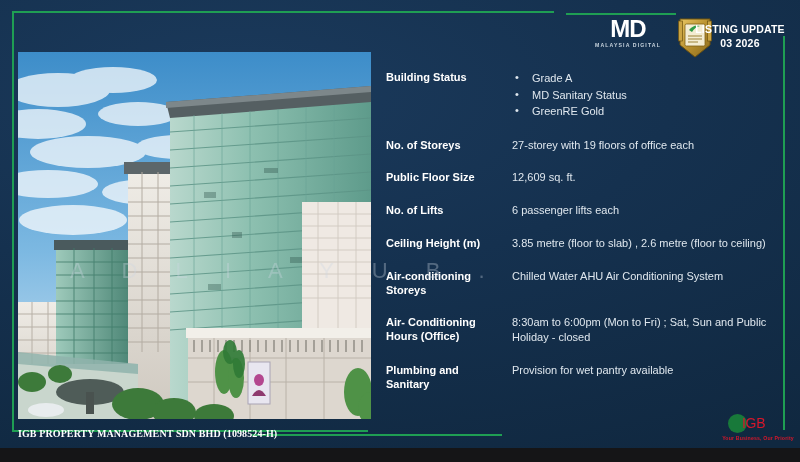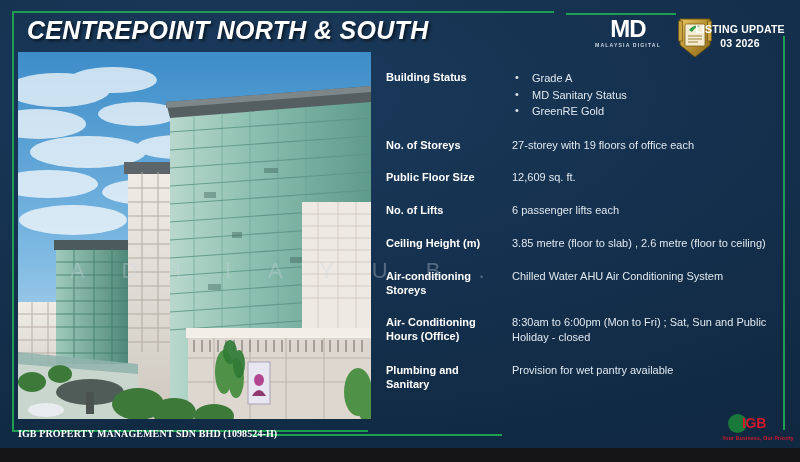--- a/index.html
+++ b/index.html
@@ -107,41 +107,40 @@
   }
   #igb-logo {
     position: absolute; left: 722px; top: 412px; width: 72px; height: 36px;
   }
   #igb-circle {
     position: absolute; left: 6px; top: 2px; width: 19px; height: 19px;
     border-radius: 50%; background: #18793a;
   }
   #igb-text {
     position: absolute; left: 20px; top: 3px;
-    font-size: 14px; font-weight: bold; color: #d6172b;
+    font-size: 14px; font-weight: normal; color: #d6172b;
     letter-spacing: -.3px; font-family: "Liberation Sans", sans-serif;
   }
   #igb-tagline {
     position: absolute; left: 0px; top: 23px; width: 72px; text-align: center;
     font-size: 5.2px; font-weight: bold; color: #d6172b; letter-spacing: .15px;
   }
 </style>
 </head>
 <body>
 
 <div id="slide">
   <div id="bg"></div>
 
   <div class="frame-line" id="frame-top"></div>
   <div class="frame-line" id="frame-left"></div>
   <div class="frame-line" id="frame-bottom"></div>
   <div class="frame-line" id="frame-right"></div>
   <div class="frame-line" id="frame-topright"></div>
 
-  <div id="title">CENTREPOINT NORTH &amp; SOUTH</div>
 
   <div id="md-logo">
     <div id="md-mark">MD</div>
     <div id="md-sub">MALAYSIA DIGITAL</div>
   </div>
 
   <div id="cert-badge">
     <svg viewBox="0 0 38 44" xmlns="http://www.w3.org/2000/svg">
       <defs>
         <linearGradient id="gold" x1="0" y1="0" x2="1" y2="1">

